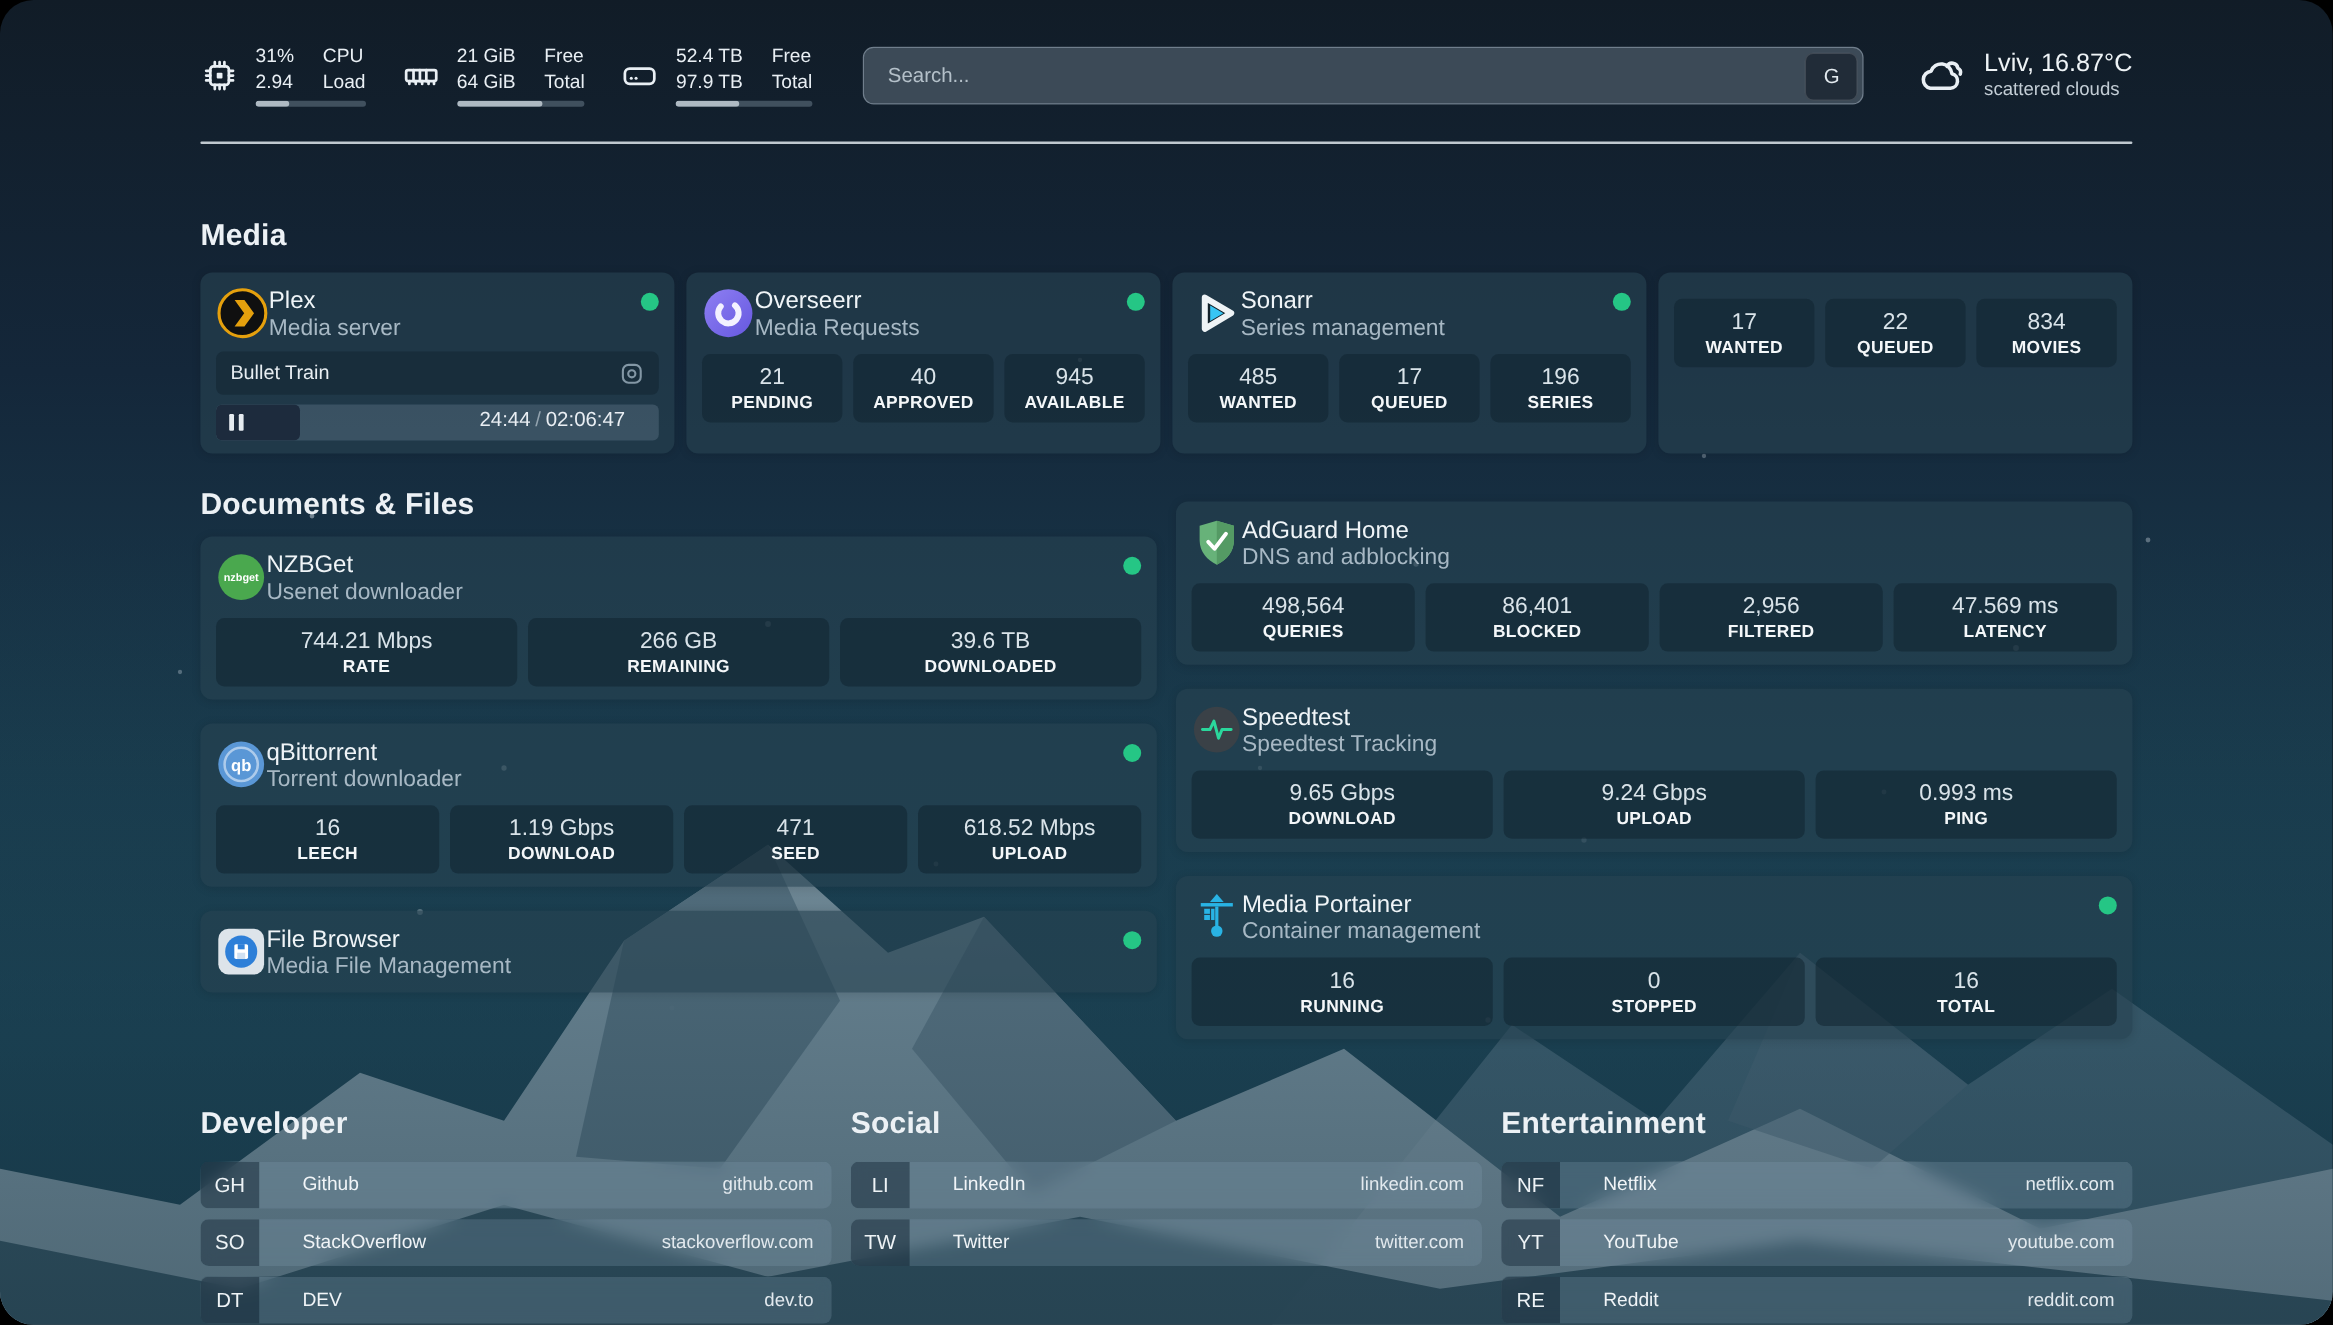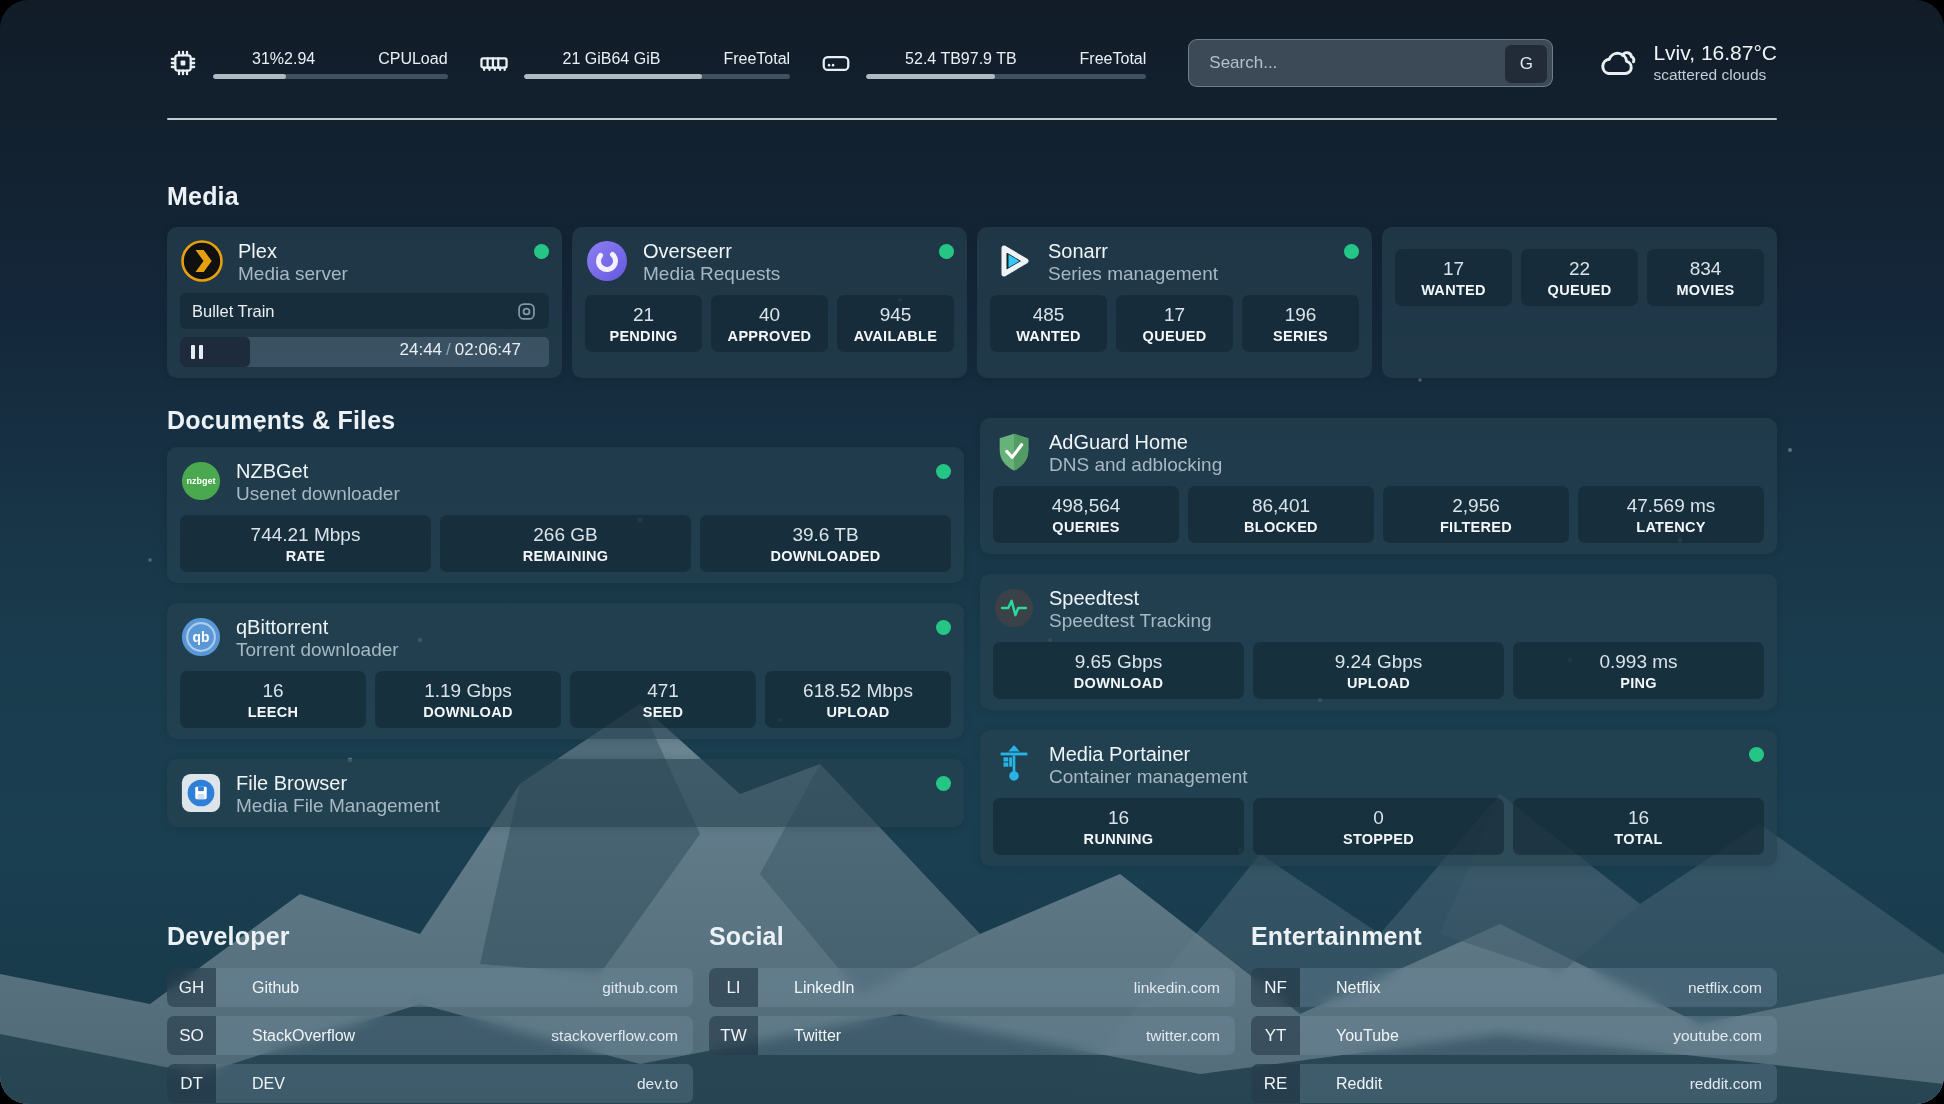--- a/index.html
+++ b/index.html
@@ -11,42 +11,42 @@
   .mountains{position:absolute;left:0;bottom:0;width:1944px;height:430px;pointer-events:none;}
   .bg-tint{position:absolute;inset:0;pointer-events:none;
        background:linear-gradient(180deg,rgba(17,28,39,0) 40%,rgba(23,58,74,.42) 74%,rgba(19,49,64,.55) 100%);}
   .content{position:relative;z-index:2;padding:0 167px;}
 
   
   .topbar{display:flex;align-items:center;margin-top:30px;height:66px;}
   .res{display:flex;align-items:center;gap:14px;margin-right:30px;}
   .res svg{width:32px;height:32px;flex:none;}
   .res-cols{display:flex;gap:24px;}
-  .res-col{display:flex;flex-direction:row;font-size:16px;line-height:21px;color:#e9eff4;font-weight:500;margin-left:39px;}
+  .res-col{display:flex;flex-direction:column;font-size:16px;line-height:21px;color:#e9eff4;font-weight:500;}
   .res-bar{margin-top:5px;height:5px;border-radius:3px;background:rgba(122,140,155,.45);overflow:hidden;}
   .res-fill{height:100%;border-radius:3px;background:#aeb9c2;}
   .search-wrap{flex:1;position:relative;margin:0 44px 0 12px;}
   .search-input{width:100%;box-sizing:border-box;height:48px;border-radius:9px;border:1px solid rgba(154,170,184,.55);
       background:#3c4a57;color:#dfe7ec;font-size:17px;padding:0 62px 0 20px;outline:none;font-family:inherit;}
   .search-input::placeholder{color:#b4c0c9;}
   .search-btn{position:absolute;right:5px;top:5px;width:42px;height:38px;border-radius:7px;border:1px solid rgba(255,255,255,.14);
       background:#212c38;color:#e3eaef;font-size:17px;display:flex;align-items:center;justify-content:center;cursor:pointer;}
   .weather{display:flex;align-items:center;gap:14px;flex:none;}
   .weather svg{width:42px;height:42px;}
   .weather-loc{font-size:21px;color:#eef3f6;font-weight:500;line-height:23px;}
   .weather-cond{font-size:15.5px;color:#c3cdd5;line-height:21px;}
   .divider{margin-top:22px;height:2px;background:rgba(216,224,231,.88);border-radius:1px;}
 
   
   .section-title{font-size:25px;font-weight:600;color:#ecf1f5;letter-spacing:.2px;}
   .media-title{margin-top:62px;}
   .media-grid{display:grid;grid-template-columns:repeat(4,1fr);gap:10px;margin-top:16px;}
 
   .card{background:rgba(38,66,81,.62);border-radius:10px;padding:11px 13px;box-shadow:0 1px 8px rgba(0,0,0,.12);}
-  .svc-head{display:flex;align-items:center;gap:14px;}
+  .svc-head{display:flex;align-items:center;}
   .svc-icon{width:44px;height:44px;flex:none;display:flex;align-items:center;justify-content:center;}
   .svc-icon svg{width:44px;height:44px;}
   .svc-titles{min-width:0;}
   .svc-name{font-size:20px;color:#eff4f7;font-weight:500;line-height:26px;white-space:nowrap;}
   .svc-desc{font-size:19px;color:#a7b8c4;line-height:20px;white-space:nowrap;}
   .dot{width:15px;height:15px;border-radius:50%;background:var(--green,#25c685);margin-left:auto;align-self:flex-start;margin-top:6px;flex:none;}
   .stats{display:grid;gap:9px;margin-top:11px;}
   .cols3{grid-template-columns:repeat(3,1fr);}
   .cols4{grid-template-columns:repeat(4,1fr);}
   .stat{background:rgba(15,34,46,.52);border-radius:7px;text-align:center;padding:7px 2px 6px;}

